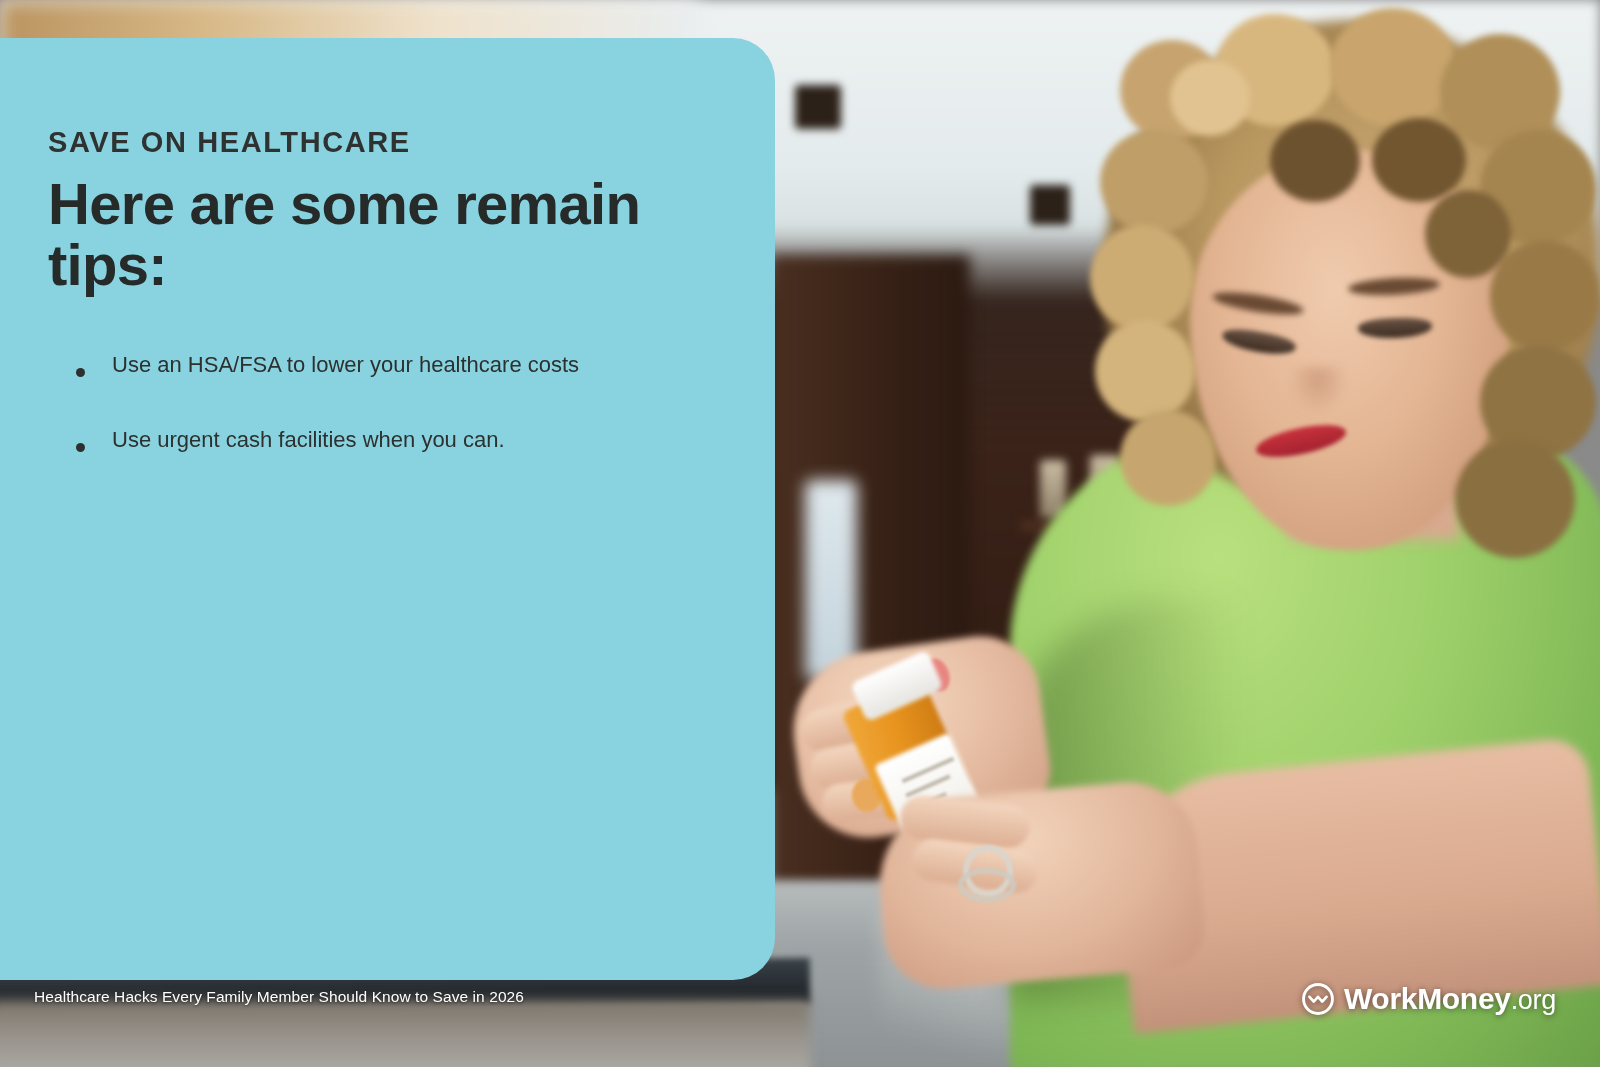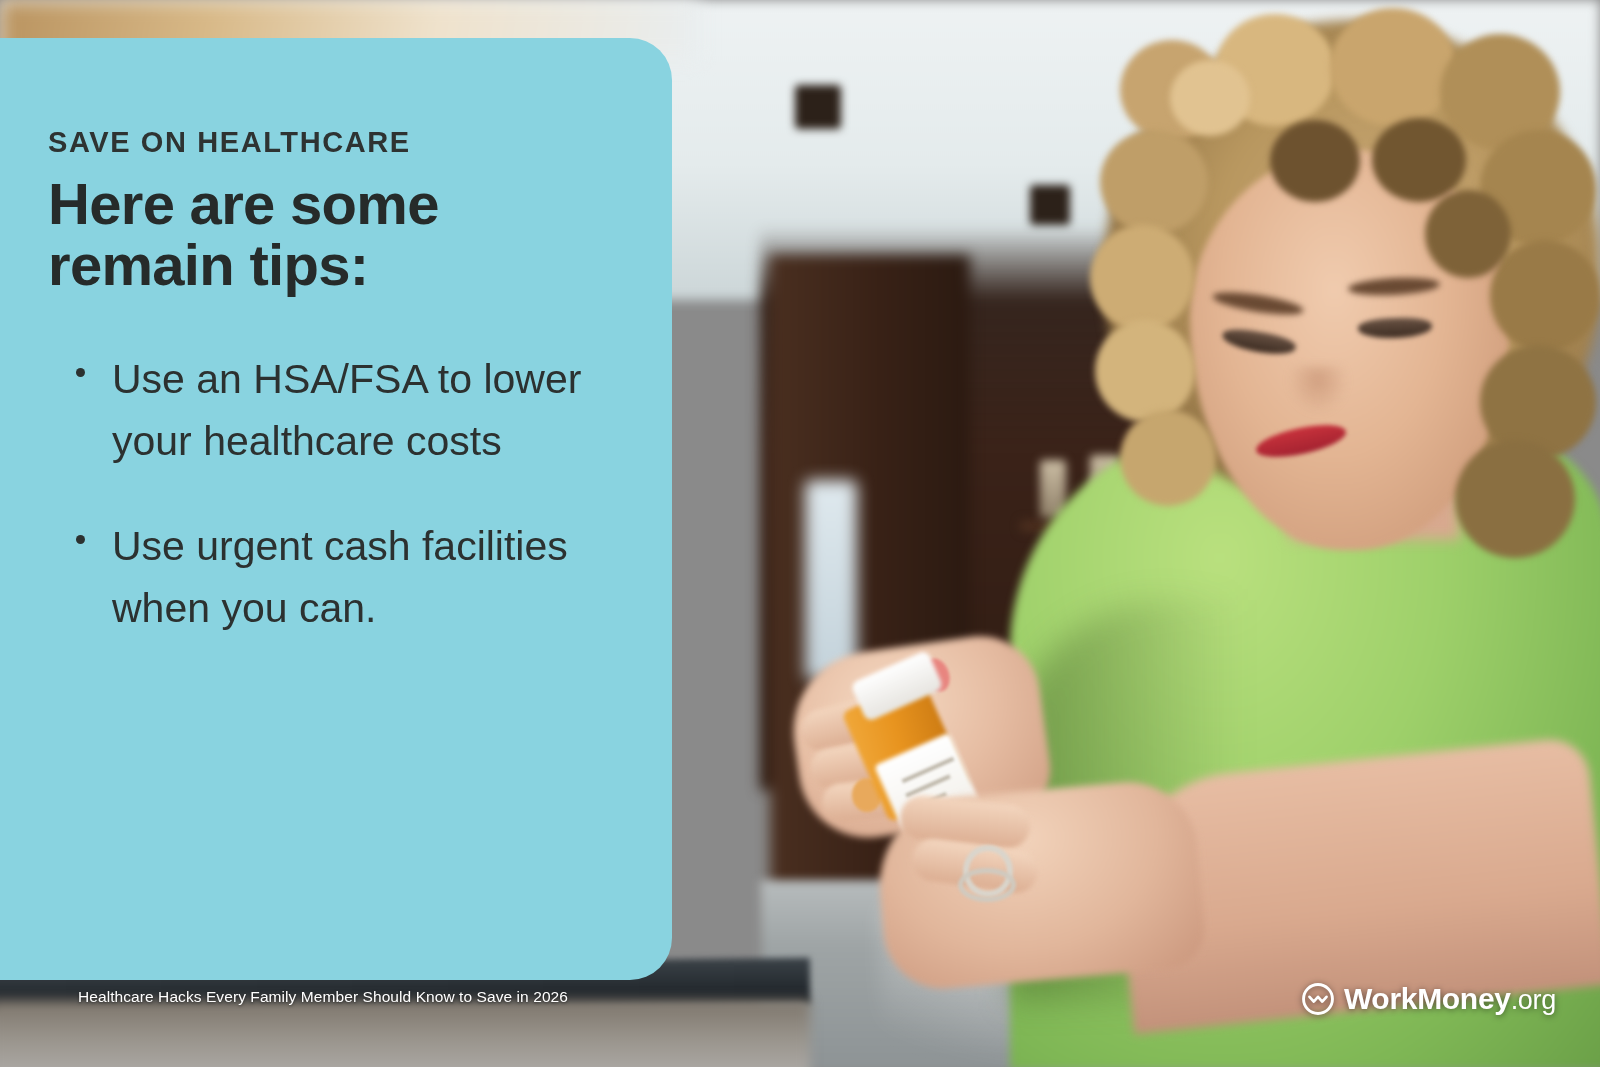--- a/index.html
+++ b/index.html
@@ -286,21 +286,21 @@
     background: #bdb6a8;
     filter: blur(1.4px);
     transform: rotate(-24deg);
   }
 
   
   .panel {
     position: absolute;
     left: 0;
     top: 38px;
-    width: 672px;
+    width: 775px;
     height: 942px;
     background: #89d3e0;
     border-radius: 0 42px 42px 0;
     box-sizing: border-box;
     padding: 0 60px 0 48px;
   }
 
   .eyebrow {
     margin: 0;
     padding-top: 90px;
@@ -323,21 +323,21 @@
 
   .tips {
     list-style: none;
     margin: 52px 0 0 0;
     padding: 0 0 0 22px;
   }
   .tips li {
     position: relative;
     margin: 0 0 42px 0;
     padding-left: 42px;
-    font-size: 41px;
+    font-size: 22px;
     line-height: 1.52;
     color: #2c3130;
     max-width: 600px;
   }
   .tips li:last-child { margin-bottom: 0; }
   .tips li::before {
     content: "";
     position: absolute;
     left: 6px;
     top: 20px;
@@ -350,21 +350,20 @@
   
   .caption {
     position: absolute;
     left: 34px;
     top: 988px;
     font-size: 15.5px;
     color: #ffffff;
     letter-spacing: 0.005em;
     text-shadow: 0 1px 3px rgba(0,0,0,.55);
     white-space: nowrap;
-    margin-left: 44px;
   }
 
   
   .logo {
     position: absolute;
     right: 44px;
     top: 982px;
     display: flex;
     align-items: center;
     gap: 9px;

